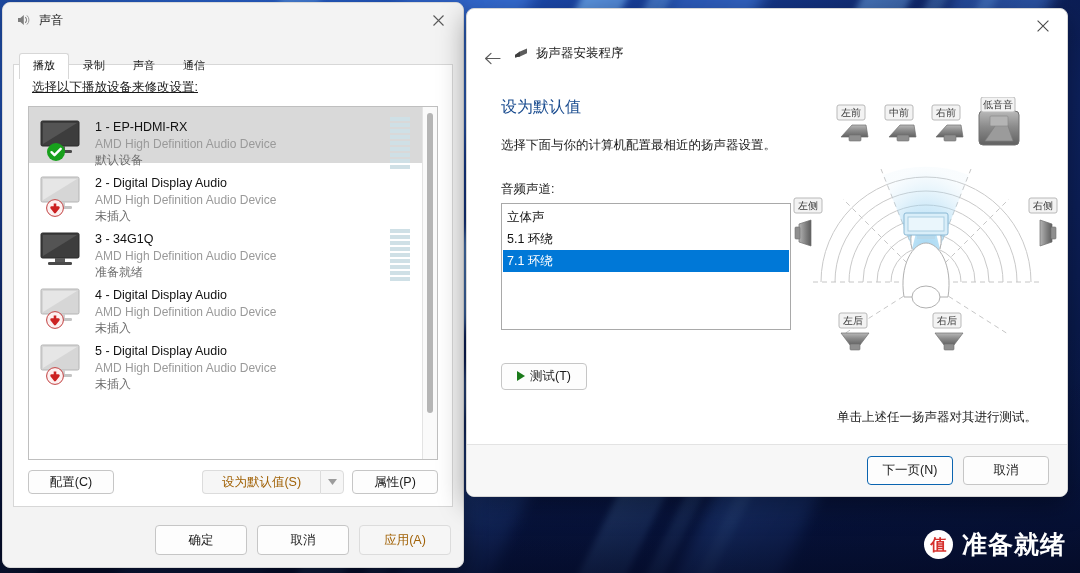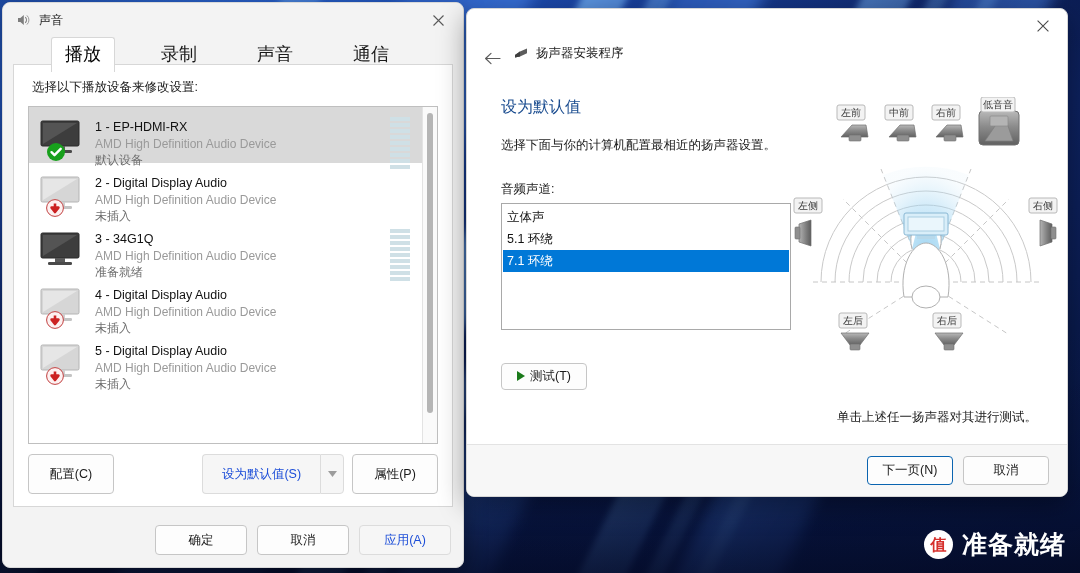--- a/index.html
+++ b/index.html
@@ -31,29 +31,29 @@
   #sound-titlebar .tb-title{ font-size:12px; color:#1a1a1a; }
   #sound-titlebar .tb-spacer{ flex:1 1 auto; }
   .winclose{ width:42px; height:32px; display:flex; align-items:center; justify-content:center;
     color:#5a5a5a; font-size:15px; border-radius:4px; cursor:default; }
   .winclose svg{ display:block; }
 
   #sound-body{ flex:1 1 auto; display:flex; flex-direction:column;
     padding:0 10px 8px 10px; }
   #tabstrip{ display:flex; align-items:flex-end; height:28px; gap:0;
     border-bottom:1px solid #d7d7d7; padding-left:6px; }
-  .tab{ font-size:18px; color:#1a1a1a; padding:4px 13px 6px 13px;
-    border:1px solid transparent; border-bottom:none; position:relative; top:8px;
-    border-radius:3px 3px 0 0; cursor:default;margin-left:32px; }
+  .tab{ font-size:11px; color:#1a1a1a; padding:4px 13px 6px 13px;
+    border:1px solid transparent; border-bottom:none; position:relative; top:15px;
+    border-radius:3px 3px 0 0; cursor:default; }
   .tab.active{ background:#ffffff; border-color:#d7d7d7; color:#000; }
 
   #tabpane{ background:#ffffff; border:1px solid #d7d7d7; border-top:none;
     flex:1 1 auto; display:flex; flex-direction:column; padding:12px 14px 12px 14px;
     min-height:0; }
-  #pane-label{ font-size:12.5px; color:#1a1a1a; margin:2px 0 10px 4px; }
+  #pane-label{ font-size:12.5px; color:#1a1a1a; margin:2px 0 10px 4px;text-decoration:underline; }
 
   #devlist{ flex:1 1 auto; border:1px solid #bfbfbf; background:#fff;
     position:relative; overflow:hidden; min-height:0; }
   #devlist-inner{ position:absolute; inset:0 15px 0 0; overflow:hidden; }
   .dev-row{ display:flex; align-items:flex-start; padding:8px 6px 8px 8px;
     height:56px; cursor:default; }
   .dev-row.selected{ background:#d9d9d9; }
   .dev-ico{ width:52px; height:50px; flex:0 0 52px; position:relative; margin-right:6px; }
   .dev-text{ flex:1 1 auto; min-width:0; padding-top:2px; }
   .dev-name{ font-size:12.5px; color:#111; line-height:1.35; white-space:nowrap;
@@ -66,24 +66,24 @@
   .dev-meter i{ display:block; height:4px; background:#cfe0e6; }
   .dev-meter.off i{ background:transparent; }
 
   #devscroll{ position:absolute; top:0; right:0; width:15px; bottom:0;
     background:#fafafa; border-left:1px solid #e3e3e3; }
   #devscroll .thumb{ position:absolute; left:4px; width:6px; top:6px; height:300px;
     background:#b5b5b5; border-radius:3px; }
 
   #pane-buttons{ display:flex; align-items:center; margin-top:10px; }
   .btn{ font-size:12.5px; color:#1a1a1a; background:#fdfdfd;
-    border:1px solid #c6c6c6; border-radius:4px; height:40px;
+    border:1px solid #c6c6c6; border-radius:4px; height:24px;
     min-width:86px; padding:0 12px; display:inline-flex; align-items:center;
     justify-content:center; cursor:default; }
-  .btn.disabled{ color:#1d4ed8; background:#f6f6f6; border-color:#dcdcdc; }
+  .btn.disabled{ color:#a16207; background:#f6f6f6; border-color:#dcdcdc; }
   .spacer{ flex:1 1 auto; }
   #setdefault-split{ display:flex; align-items:stretch; margin-right:8px; }
   #setdefault-split .sd-main{ border-radius:4px 0 0 4px; border-right:none; min-width:118px; }
   #setdefault-split .sd-arrow{ border-radius:0 4px 4px 0; min-width:24px; width:24px;
     padding:0; font-size:9px; }
 
   #sound-footer{ display:flex; justify-content:flex-end; gap:10px;
     padding:10px 12px 12px 12px; }
   #sound-footer .btn{ min-width:92px; height:30px; }
 

